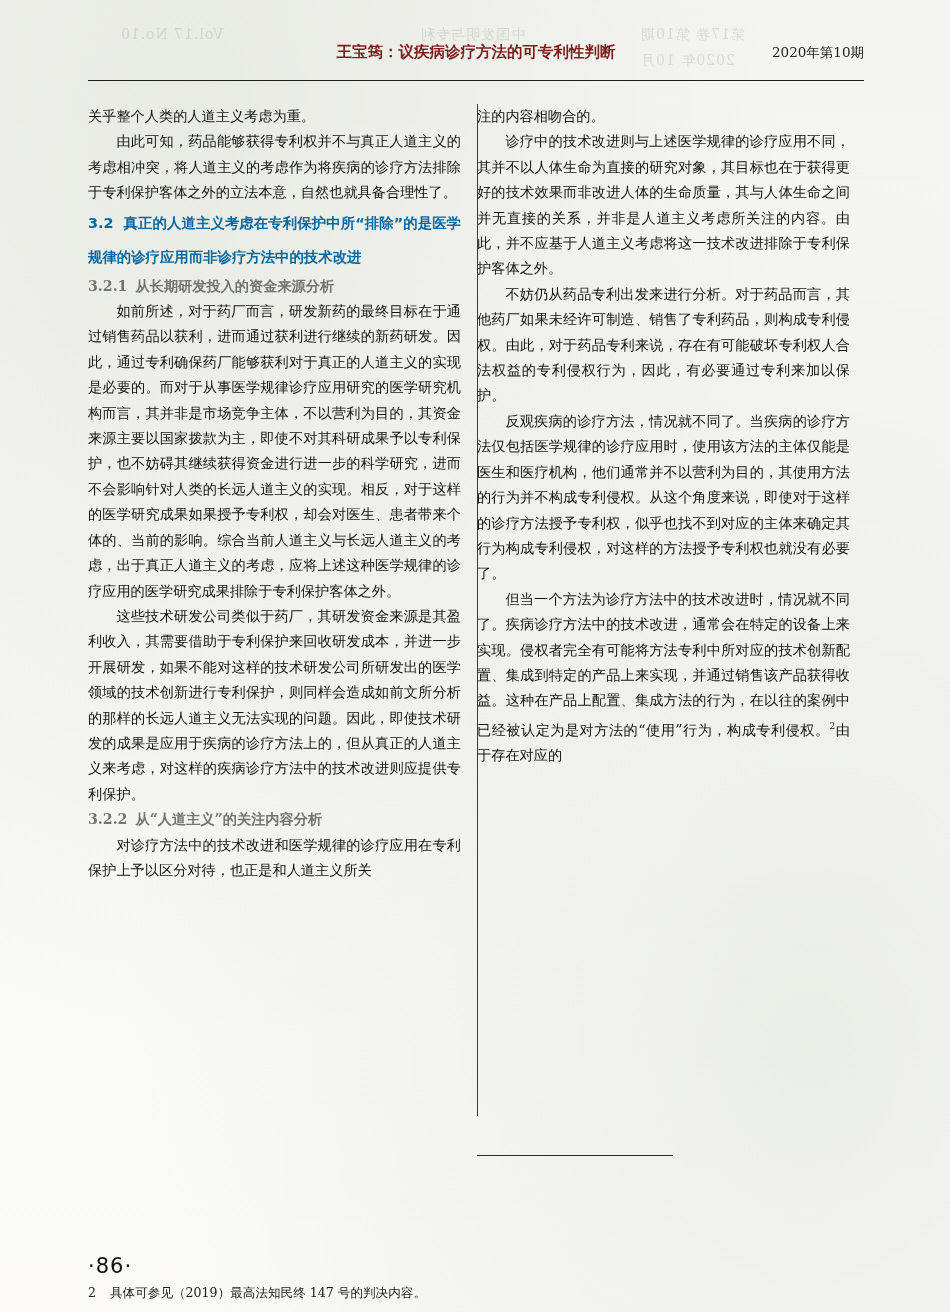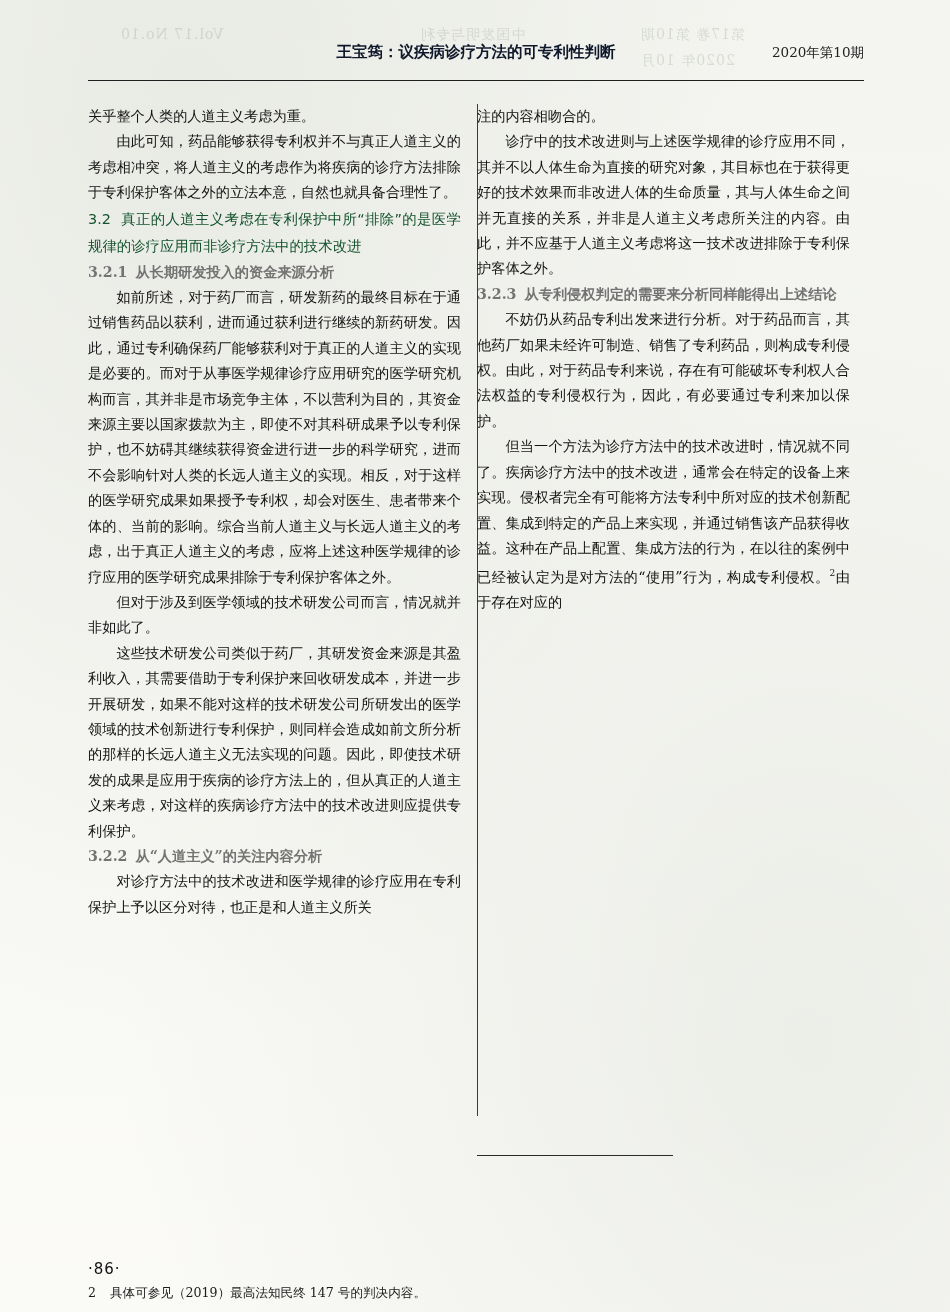--- a/index.html
+++ b/index.html
@@ -49,21 +49,21 @@
   }
   .header-title {
     position: absolute;
     left: 50%;
     transform: translateX(-50%);
     top: 0;
     font-size: 15.5px;
     font-weight: bold;
     font-family: "DejaVu Sans", "Liberation Sans", sans-serif;
     white-space: nowrap;
-    color: #0f172a;
+    color: #7f1d1d;
   }
   .header-right {
     position: absolute;
     right: 0;
     top: 2px;
     font-size: 13.5px;
     color: #222;
     font-family: "DejaVu Serif", "Liberation Serif", serif;
   }
   .header-rule {
@@ -104,25 +104,25 @@
     text-align: justify;
     text-justify: inter-ideograph;
     text-indent: 2em;
     color: #131313;
   }
   .para.noindent {
     text-indent: 0;
   }
   .heading {
     font-size: 14.4px;
-    line-height: 27px;
-    font-weight: normal;
+    line-height: 34px;
+    font-weight: bold;
     font-family: "DejaVu Sans", "Liberation Sans", sans-serif;
     text-align: justify;
-    color: #14532d;
+    color: #0369a1;
   }
   .heading .num {
     margin-right: 10px;
   }
   .subheading {
     font-size: 14.2px;
     line-height: 25.4px;
     font-family: "DejaVu Serif", "Liberation Serif", serif;
     color: #737373;
   }
@@ -145,21 +145,21 @@
     line-height: 22px;
     color: #1a1a1a;
   }
   .footnote .fn-num {
     margin-right: 14px;
   }
   .page-number {
     position: absolute;
     left: 88px;
     bottom: 34px;
-    font-size: 15px;
+    font-size: 21px;
     font-family: "DejaVu Sans", "Liberation Sans", sans-serif;
     color: #111;
     letter-spacing: 1px;
   }
   sup {
     font-size: 9px;
     vertical-align: super;
   }
 </style>
 </head>
@@ -181,30 +181,29 @@
 
   <div class="col-divider"></div>
 
   <div class="columns">
     <div class="col" id="col-left">
         <p class="para noindent"><span>关乎整个人类的人道主义考虑为重。</span></p>
         <p class="para"><span>由此可知，药品能够获得专利权并不与真正人道主义的考虑相冲突，将人道主义的考虑作为将疾病的诊疗方法排除于专利保护客体之外的立法本意，自然也就具备合理性了。</span></p>
         <h3 class="heading"><span class="num">3.2</span><span>真正的人道主义考虑在专利保护中所“排除”的是医学规律的诊疗应用而非诊疗方法中的技术改进</span></h3>
         <h4 class="subheading"><span class="num">3.2.1</span><span>从长期研发投入的资金来源分析</span></h4>
         <p class="para"><span>如前所述，对于药厂而言，研发新药的最终目标在于通过销售药品以获利，进而通过获利进行继续的新药研发。因此，通过专利确保药厂能够获利对于真正的人道主义的实现是必要的。而对于从事医学规律诊疗应用研究的医学研究机构而言，其并非是市场竞争主体，不以营利为目的，其资金来源主要以国家拨款为主，即使不对其科研成果予以专利保护，也不妨碍其继续获得资金进行进一步的科学研究，进而不会影响针对人类的长远人道主义的实现。相反，对于这样的医学研究成果如果授予专利权，却会对医生、患者带来个体的、当前的影响。综合当前人道主义与长远人道主义的考虑，出于真正人道主义的考虑，应将上述这种医学规律的诊疗应用的医学研究成果排除于专利保护客体之外。</span></p>
-        <p class="para"><span>但对于涉及到医学领域的技术研发公司而言，情况就并非如此了。</span></p>
         <p class="para"><span>这些技术研发公司类似于药厂，其研发资金来源是其盈利收入，其需要借助于专利保护来回收研发成本，并进一步开展研发，如果不能对这样的技术研发公司所研发出的医学领域的技术创新进行专利保护，则同样会造成如前文所分析的那样的长远人道主义无法实现的问题。因此，即使技术研发的成果是应用于疾病的诊疗方法上的，但从真正的人道主义来考虑，对这样的疾病诊疗方法中的技术改进则应提供专利保护。</span></p>
         <h4 class="subheading"><span class="num">3.2.2</span><span>从“人道主义”的关注内容分析</span></h4>
         <p class="para"><span>对诊疗方法中的技术改进和医学规律的诊疗应用在专利保护上予以区分对待，也正是和人道主义所关</span></p>
       </div>
     <div class="col" id="col-right">
       <p class="para noindent"><span>注的内容相吻合的。</span></p>
         <p class="para"><span>诊疗中的技术改进则与上述医学规律的诊疗应用不同，其并不以人体生命为直接的研究对象，其目标也在于获得更好的技术效果而非改进人体的生命质量，其与人体生命之间并无直接的关系，并非是人道主义考虑所关注的内容。由此，并不应基于人道主义考虑将这一技术改进排除于专利保护客体之外。</span></p>
-        <h4 class="subheading"><span class="num">3.2.3</span><span>从专利侵权判定的需要来分析同样能得出上述结论</span></h4>
         <p class="para"><span>不妨仍从药品专利出发来进行分析。对于药品而言，其他药厂如果未经许可制造、销售了专利药品，则构成专利侵权。由此，对于药品专利来说，存在有可能破坏专利权人合法权益的专利侵权行为，因此，有必要通过专利来加以保护。</span></p>
+        <p class="para"><span>反观疾病的诊疗方法，情况就不同了。当疾病的诊疗方法仅包括医学规律的诊疗应用时，使用该方法的主体仅能是医生和医疗机构，他们通常并不以营利为目的，其使用方法的行为并不构成专利侵权。从这个角度来说，即使对于这样的诊疗方法授予专利权，似乎也找不到对应的主体来确定其行为构成专利侵权，对这样的方法授予专利权也就没有必要了。</span></p>
         <p class="para"><span>但当一个方法为诊疗方法中的技术改进时，情况就不同了。疾病诊疗方法中的技术改进，通常会在特定的设备上来实现。侵权者完全有可能将方法专利中所对应的技术创新配置、集成到特定的产品上来实现，并通过销售该产品获得收益。这种在产品上配置、集成方法的行为，在以往的案例中已经被认定为是对方法的“使用”行为，构成专利侵权。</span><sup>2</sup><span>由于存在对应的</span></p>
         <div class="footnote-rule"></div>
     </div>
   </div>
 
   <div class="footnote" style="left:88px; width:373px;">
     <span class="fn-num">2</span><span>具体可参见（2019）最高法知民终 147 号的判决内容。</span>
   </div>
 
   <div class="page-number">·86·</div>

